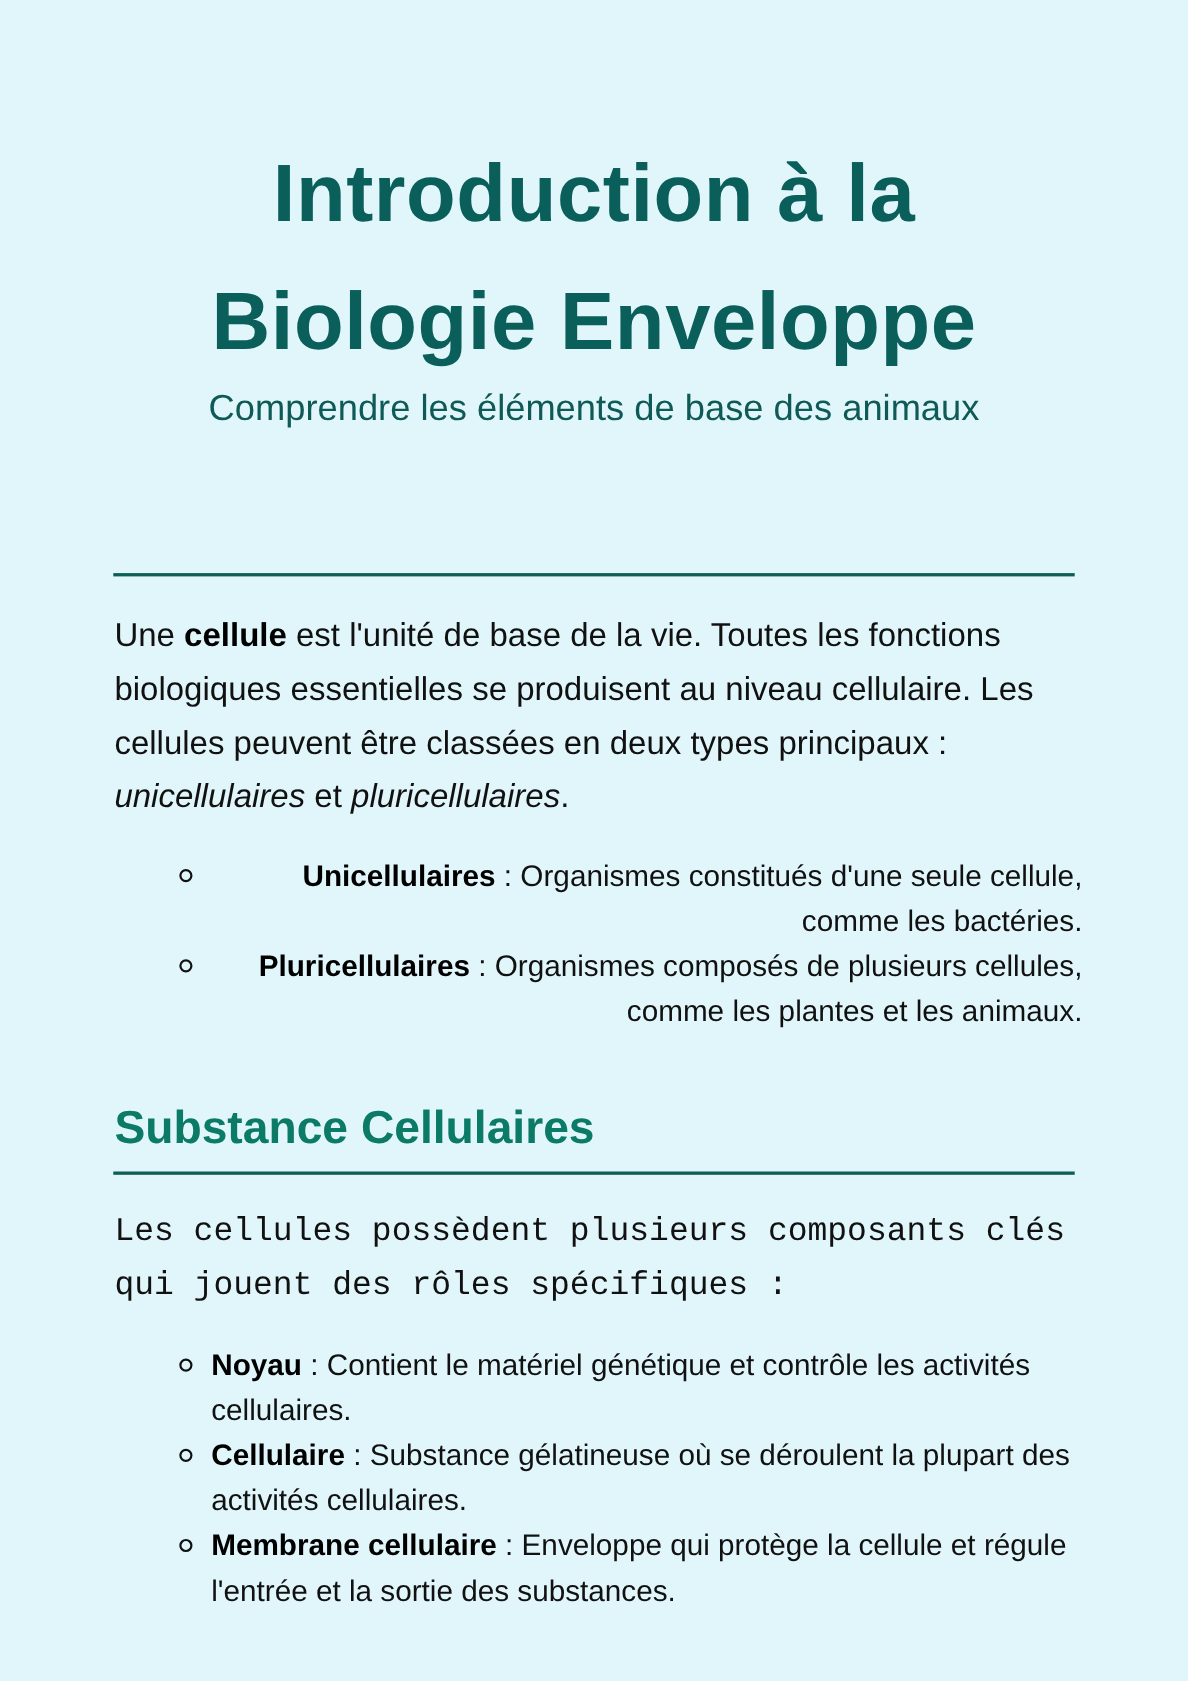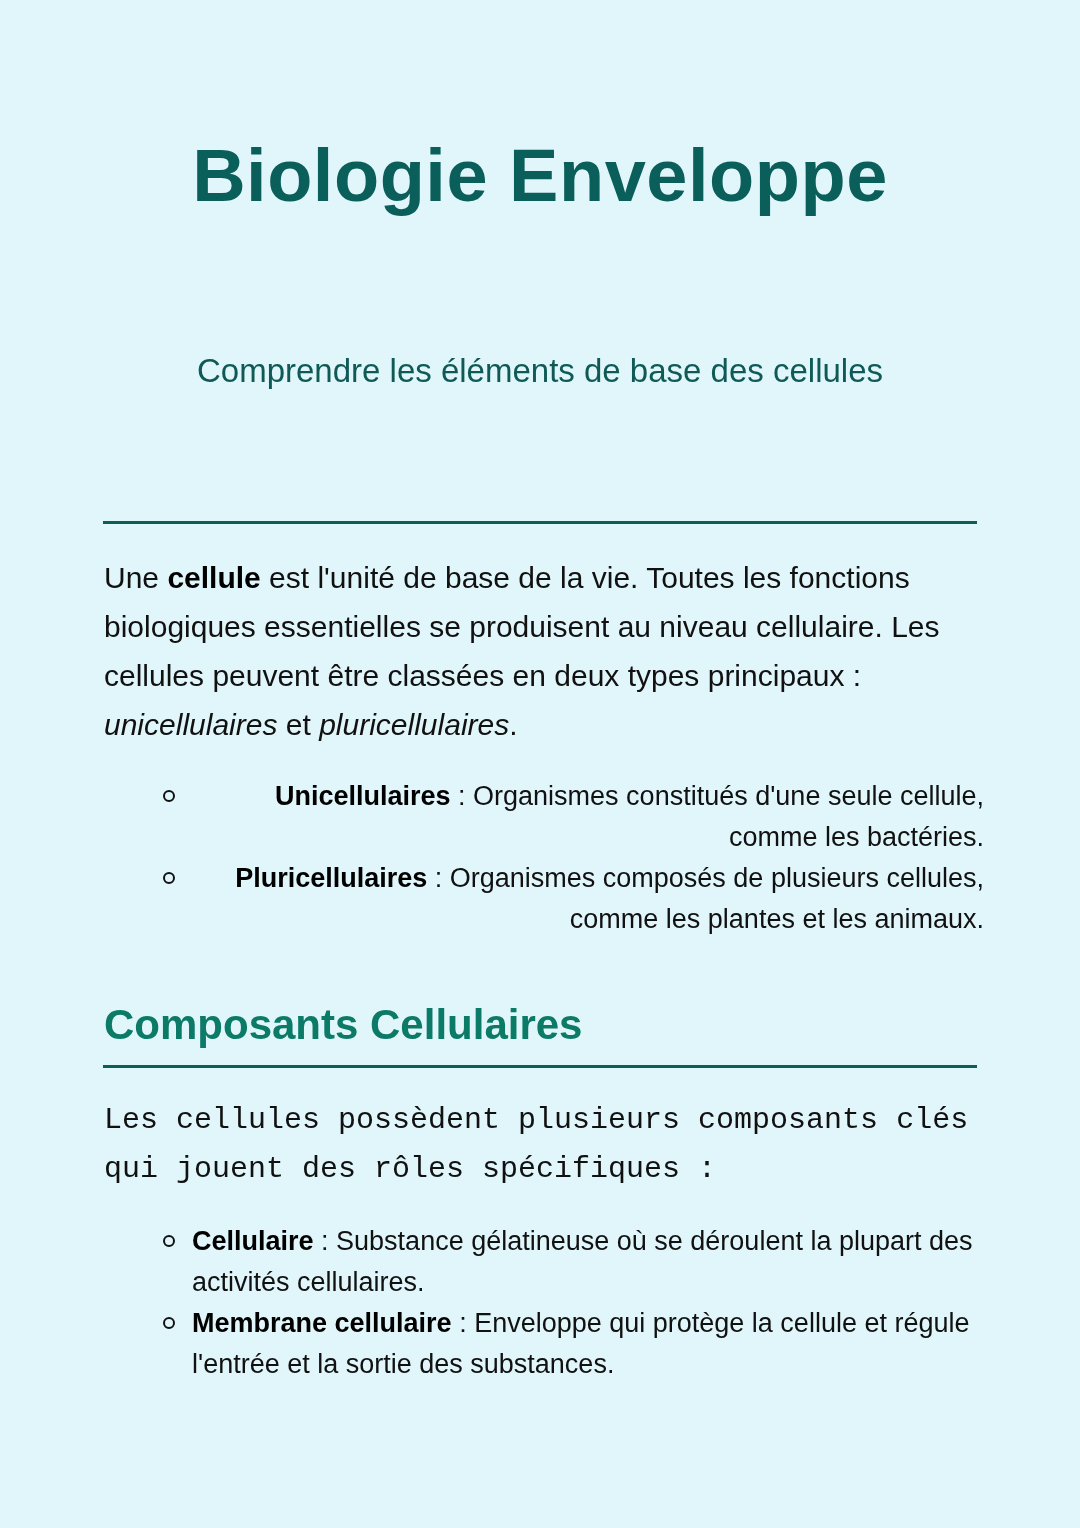--- a/index.html
+++ b/index.html
@@ -93,46 +93,51 @@
       box-sizing: content-box;
     }
     .term { font-weight: bold; color: #000; }
   </style>
 </head>
 <body>
 
 <div class="page">
 
   <div class="title">
+    <div>Introduction à la</div>
     <div>Biologie Enveloppe</div>
   </div>
 
-  <div class="subtitle">Comprendre les éléments de base des cellules</div>
+  <div class="subtitle">Comprendre les éléments de base des animaux</div>
 
   <div class="rule" style="top:521px;"></div>
 
   <div class="para" style="top:553px;"><span>Une </span><b>cellule</b><span> est l'unité de base de la vie. Toutes les fonctions biologiques essentielles se produisent au niveau cellulaire. Les cellules peuvent être classées en deux types principaux : </span><i>unicellulaires</i><span> et </span><i>pluricellulaires</i><span>.</span></div>
 
   <ul class="list" style="top:776px;text-align:right;">
     <li class="list-item">
       <span class="bullet"></span>
       <span class="term">Unicellulaires</span><span> : </span><span>Organismes constitués d'une seule cellule, comme les bactéries.</span>
     </li>
     <li class="list-item">
       <span class="bullet"></span>
       <span class="term">Pluricellulaires</span><span> : </span><span>Organismes composés de plusieurs cellules, comme les plantes et les animaux.</span>
     </li>
   </ul>
 
-  <div class="section-heading" style="top:997px;">Composants Cellulaires</div>
+  <div class="section-heading" style="top:997px;">Substance Cellulaires</div>
   <div class="rule" style="top:1065px;"></div>
 
   <div class="para" style="top:1096px;font-family:Liberation Mono, monospace;">Les cellules possèdent plusieurs composants clés qui jouent des rôles spécifiques :</div>
 
   <ul class="list" style="top:1221px;">
+    <li class="list-item">
+      <span class="bullet"></span>
+      <span class="term">Noyau</span><span> : </span><span>Contient le matériel génétique et contrôle les activités cellulaires.</span>
+    </li>
     <li class="list-item">
       <span class="bullet"></span>
       <span class="term">Cellulaire</span><span> : </span><span>Substance gélatineuse où se déroulent la plupart des activités cellulaires.</span>
     </li>
     <li class="list-item">
       <span class="bullet"></span>
       <span class="term">Membrane cellulaire</span><span> : </span><span>Enveloppe qui protège la cellule et régule l'entrée et la sortie des substances.</span>
     </li>
   </ul>
 

